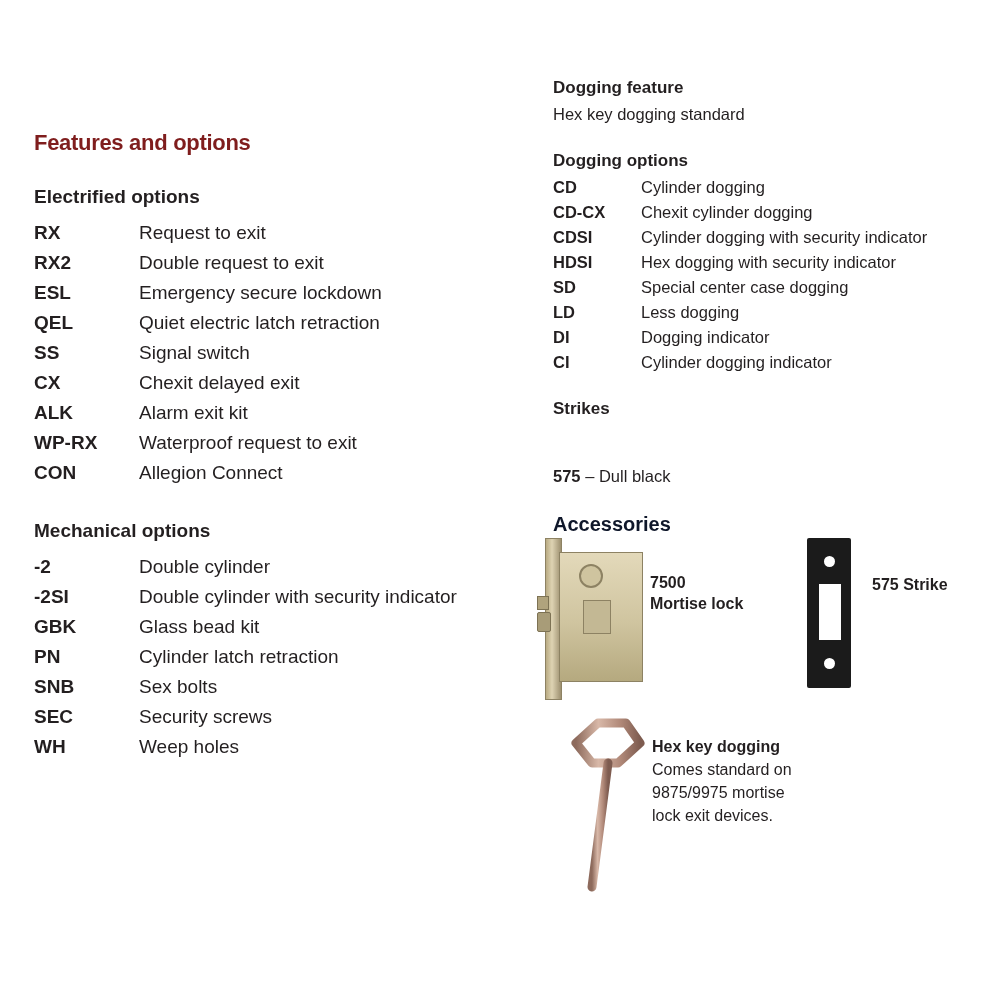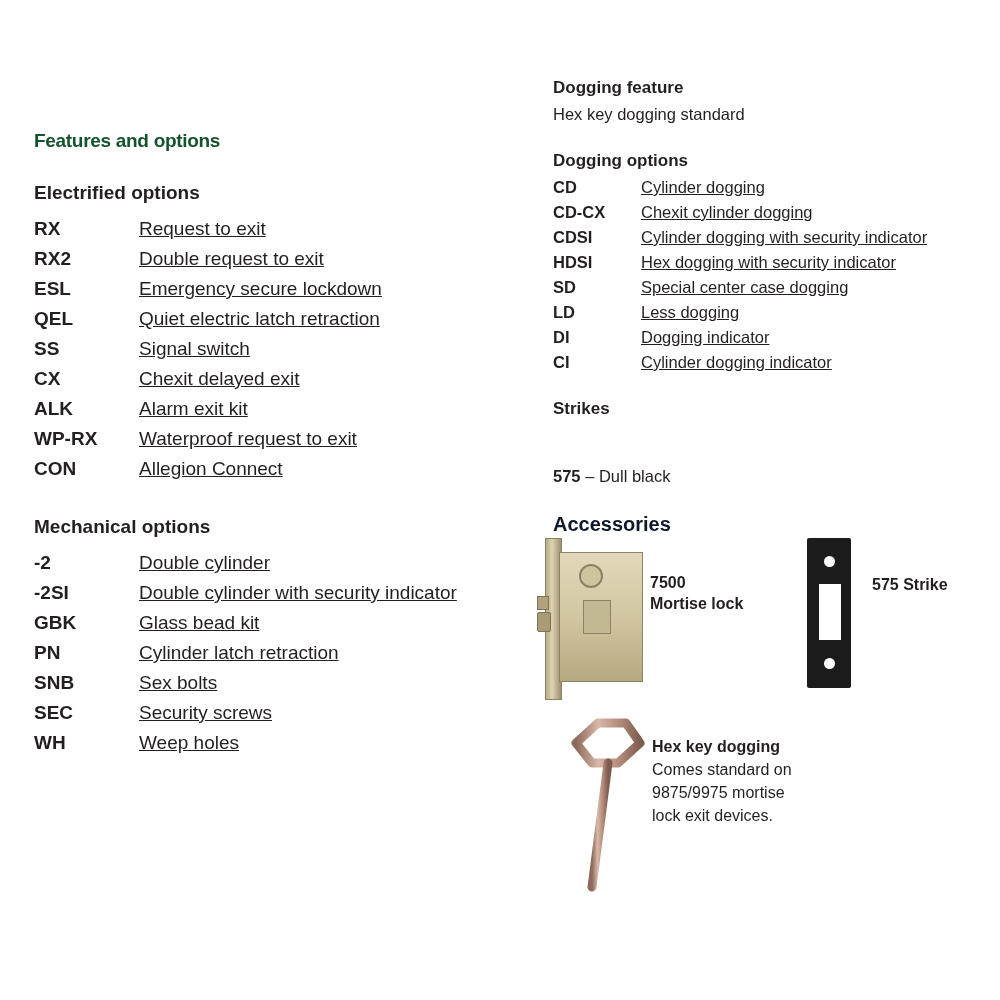--- a/index.html
+++ b/index.html
@@ -30,23 +30,23 @@
     width: 490px;
   }
   .col-right {
     position: absolute;
     left: 553px;
     top: 78px;
     width: 440px;
   }
 
   h2.section-title {
-    font-size: 19px;
-    font-weight: bold;
-    color: #14532d;
+    font-size: 22px;
+    font-weight: bold;
+    color: #7f1d1d;
     margin: 0 0 30px 0;
     letter-spacing: -0.3px;
   }
   h3.sub-title {
     font-size: 19px;
     font-weight: bold;
     color: #231f20;
     margin: 0 0 10px 0;
   }
   .accessories-title {
@@ -66,21 +66,20 @@
     line-height: 30px;
     font-size: 19px;
   }
   table.opt td.code {
     font-weight: bold;
     width: 105px;
     white-space: nowrap;
   }
   table.opt td.desc {
     font-weight: normal;
-    text-decoration: underline;
   }
 
   
   .col-right table.opt td {
     font-size: 16.5px;
     line-height: 25px;
   }
   .col-right table.opt td.code {
     width: 88px;
   }

